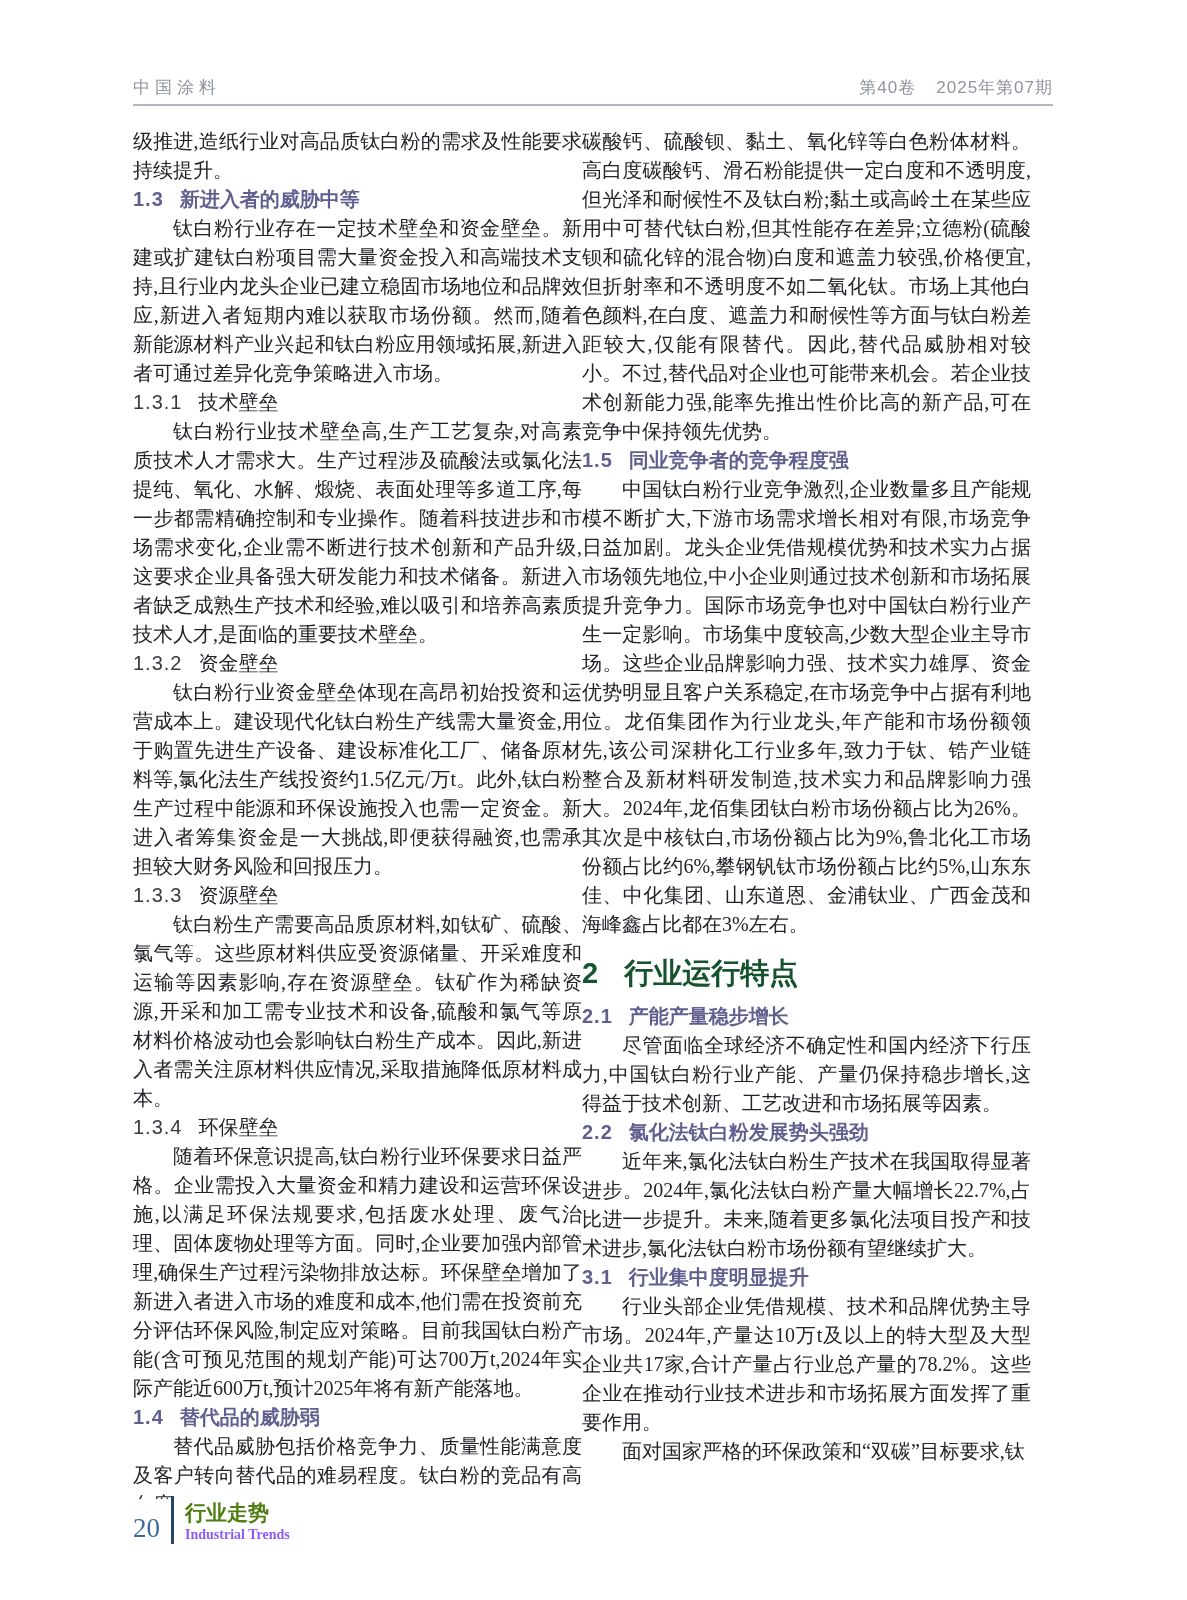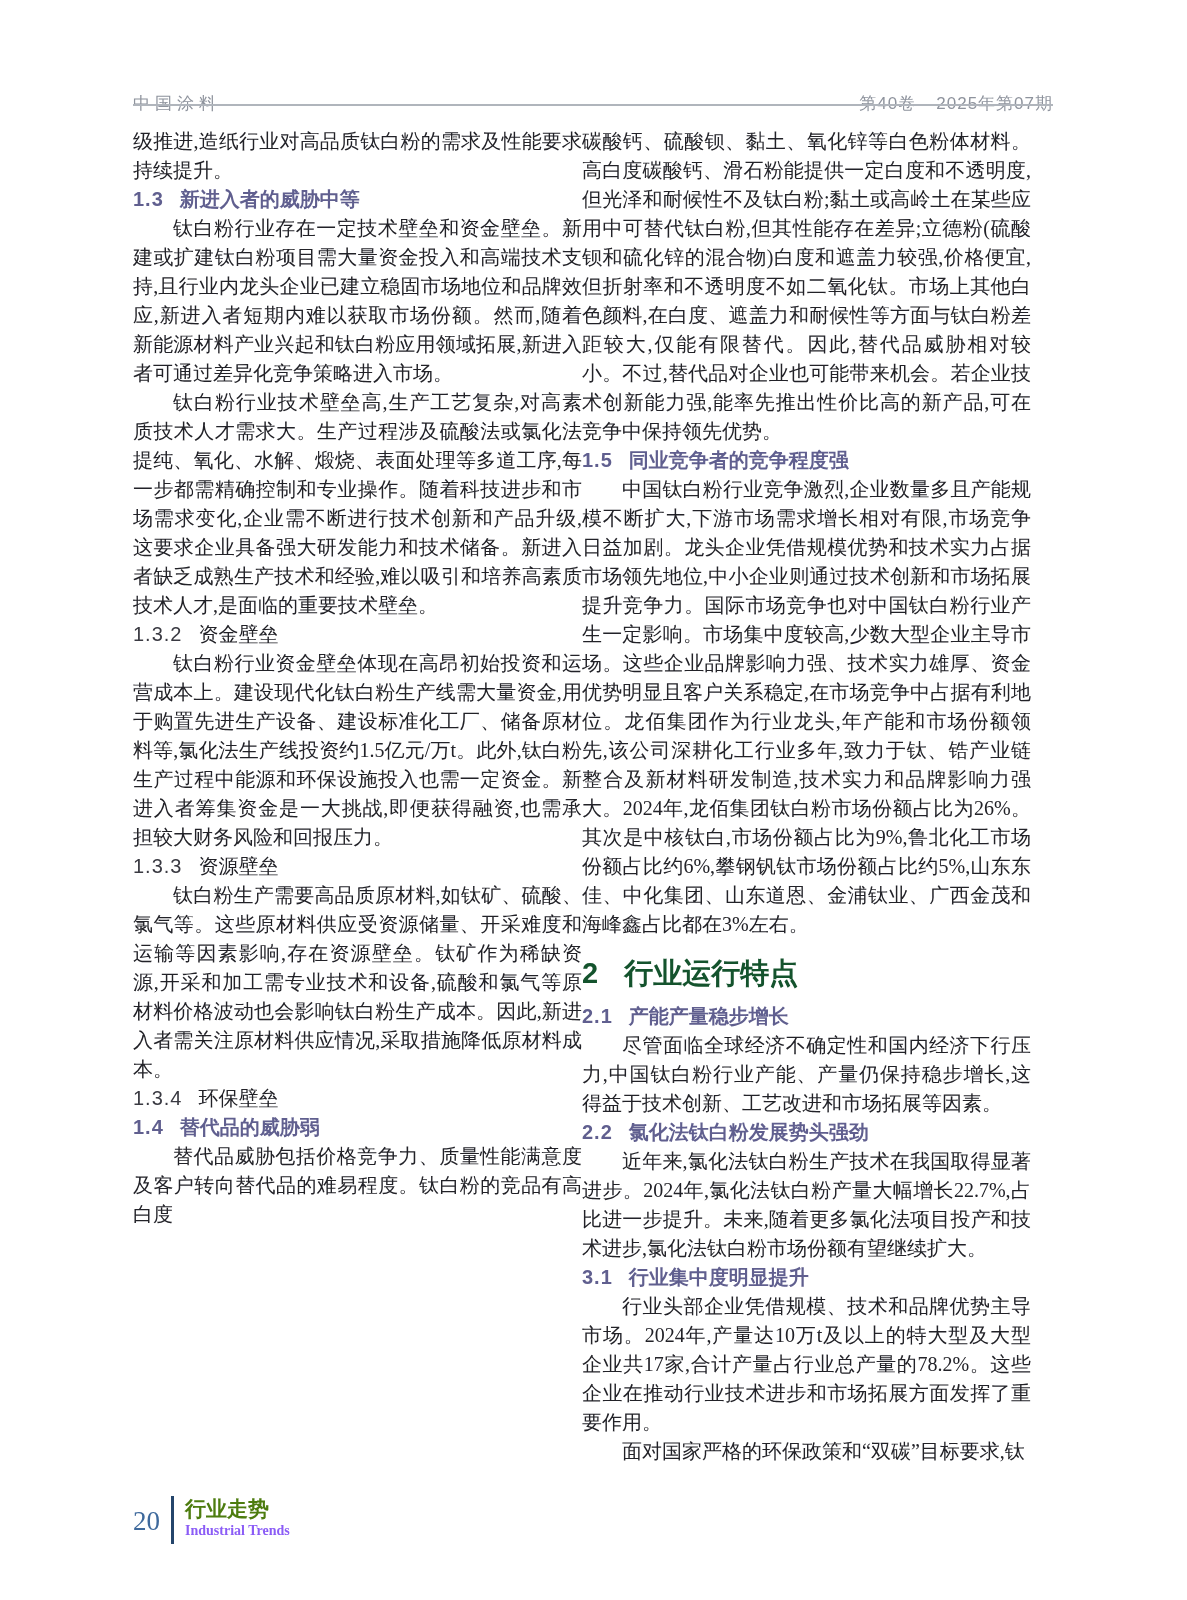--- a/index.html
+++ b/index.html
@@ -3,42 +3,42 @@
 <meta charset="utf-8">
 <style>
   html,body{margin:0;padding:0;background:#ffffff;}
   .page{position:relative;width:1187px;height:1600px;background:#ffffff;overflow:hidden;
         font-family:"Liberation Serif","DejaVu Serif",serif;color:#222228;}
   
   .header{position:absolute;left:133px;top:76px;width:920px;display:flex;
           justify-content:space-between;align-items:flex-end;
           font-family:"Liberation Sans","DejaVu Sans",sans-serif;
           font-size:17px;color:#8e939d;}
-  .journal{letter-spacing:5px;margin-top:16px;}
+  .journal{letter-spacing:5px;}
   .issue span{letter-spacing:1px;}
   .issue .vol{margin-right:20px;}
   .rule{position:absolute;left:133px;top:104px;width:920px;border-top:2px solid #b0b5bc;}
   
   .columns{position:absolute;left:133px;top:127px;width:920px;height:1372px;
            display:flex;overflow:hidden;}
   .col{width:449px;}
   .para{margin:0;font-size:20px;line-height:29px;text-align:justify;text-justify:inter-ideograph;
         text-indent:2em;color:#222228;}
   .para.cont{text-indent:0;}
   .sec{margin:0;font-family:"Liberation Sans","DejaVu Sans",sans-serif;font-weight:bold;
        font-size:20px;line-height:29px;color:#605f8f;}
   .sec .hnum{margin-right:16px;letter-spacing:1px;}
   .sub{margin:0;font-weight:normal;font-size:20px;line-height:29px;color:#222228;}
   .sub .hnum{font-family:"Liberation Sans","DejaVu Sans",sans-serif;margin-right:16px;
              color:#3a3a42;letter-spacing:1px;}
   .big{margin:13px 0 8px 0;font-family:"Liberation Sans","DejaVu Sans",sans-serif;
        font-weight:bold;font-size:29px;line-height:42px;color:#14532d;}
   .big .hnum{margin-right:26px;}
   
-  .footer{position:absolute;left:133px;top:1496px;display:flex;align-items:flex-start;}
+  .footer{position:absolute;left:133px;top:1496px;display:flex;align-items:flex-end;}
   .pageno{font-family:"Liberation Serif","DejaVu Serif",serif;font-size:27px;color:#3e699c;
           margin-right:11px;margin-top:10px;}
   .fbar{display:inline-block;width:3px;height:48px;background:#24456b;margin-right:11px;}
   .fstack{display:flex;flex-direction:column;justify-content:center;}
   .fcn{font-family:"Liberation Sans","DejaVu Sans",sans-serif;font-weight:bold;
        font-size:21px;color:#4d7c0f;line-height:26px;}
   .fen{font-family:"Liberation Serif","DejaVu Serif",serif;font-size:14px;color:#8b5cf6;
        line-height:18px;font-weight:bold;}
 </style>
 </head>
@@ -53,26 +53,28 @@
     </span>
   </div>
   <div class="rule"></div>
 
   <div class="columns">
 
     <div class="col">
       <p class="para cont">级推进,造纸行业对高品质钛白粉的需求及性能要求持续提升。</p>
       <h3 class="sec"><span class="hnum">1.3</span><span>新进入者的威胁中等</span></h3>
       <p class="para">钛白粉行业存在一定技术壁垒和资金壁垒。新建或扩建钛白粉项目需大量资金投入和高端技术支持,且行业内龙头企业已建立稳固市场地位和品牌效应,新进入者短期内难以获取市场份额。然而,随着新能源材料产业兴起和钛白粉应用领域拓展,新进入者可通过差异化竞争策略进入市场。</p>
+      <h4 class="sub"><span class="hnum">1.3.1</span><span>技术壁垒</span></h4>
       <p class="para">钛白粉行业技术壁垒高,生产工艺复杂,对高素质技术人才需求大。生产过程涉及硫酸法或氯化法提纯、氧化、水解、煅烧、表面处理等多道工序,每一步都需精确控制和专业操作。随着科技进步和市场需求变化,企业需不断进行技术创新和产品升级,这要求企业具备强大研发能力和技术储备。新进入者缺乏成熟生产技术和经验,难以吸引和培养高素质技术人才,是面临的重要技术壁垒。</p>
       <h4 class="sub"><span class="hnum">1.3.2</span><span>资金壁垒</span></h4>
       <p class="para">钛白粉行业资金壁垒体现在高昂初始投资和运营成本上。建设现代化钛白粉生产线需大量资金,用于购置先进生产设备、建设标准化工厂、储备原材料等,氯化法生产线投资约1.5亿元/万t。此外,钛白粉生产过程中能源和环保设施投入也需一定资金。新进入者筹集资金是一大挑战,即便获得融资,也需承担较大财务风险和回报压力。</p>
       <h4 class="sub"><span class="hnum">1.3.3</span><span>资源壁垒</span></h4>
       <p class="para">钛白粉生产需要高品质原材料,如钛矿、硫酸、氯气等。这些原材料供应受资源储量、开采难度和运输等因素影响,存在资源壁垒。钛矿作为稀缺资源,开采和加工需专业技术和设备,硫酸和氯气等原材料价格波动也会影响钛白粉生产成本。因此,新进入者需关注原材料供应情况,采取措施降低原材料成本。</p>
       <h4 class="sub"><span class="hnum">1.3.4</span><span>环保壁垒</span></h4>
+      <p class="para">随着环保意识提高,钛白粉行业环保要求日益严格。企业需投入大量资金和精力建设和运营环保设施,以满足环保法规要求,包括废水处理、废气治理、固体废物处理等方面。同时,企业要加强内部管理,确保生产过程污染物排放达标。环保壁垒增加了新进入者进入市场的难度和成本,他们需在投资前充分评估环保风险,制定应对策略。目前我国钛白粉产能(含可预见范围的规划产能)可达700万t,2024年实际产能近600万t,预计2025年将有新产能落地。</p>
       <h3 class="sec"><span class="hnum">1.4</span><span>替代品的威胁弱</span></h3>
       <p class="para">替代品威胁包括价格竞争力、质量性能满意度及客户转向替代品的难易程度。钛白粉的竞品有高白度</p>
     </div>
 
     <div class="col">
       <p class="para cont">碳酸钙、硫酸钡、黏土、氧化锌等白色粉体材料。高白度碳酸钙、滑石粉能提供一定白度和不透明度,但光泽和耐候性不及钛白粉;黏土或高岭土在某些应用中可替代钛白粉,但其性能存在差异;立德粉(硫酸钡和硫化锌的混合物)白度和遮盖力较强,价格便宜,但折射率和不透明度不如二氧化钛。市场上其他白色颜料,在白度、遮盖力和耐候性等方面与钛白粉差距较大,仅能有限替代。因此,替代品威胁相对较小。不过,替代品对企业也可能带来机会。若企业技术创新能力强,能率先推出性价比高的新产品,可在竞争中保持领先优势。</p>
       <h3 class="sec"><span class="hnum">1.5</span><span>同业竞争者的竞争程度强</span></h3>
       <p class="para">中国钛白粉行业竞争激烈,企业数量多且产能规模不断扩大,下游市场需求增长相对有限,市场竞争日益加剧。龙头企业凭借规模优势和技术实力占据市场领先地位,中小企业则通过技术创新和市场拓展提升竞争力。国际市场竞争也对中国钛白粉行业产生一定影响。市场集中度较高,少数大型企业主导市场。这些企业品牌影响力强、技术实力雄厚、资金优势明显且客户关系稳定,在市场竞争中占据有利地位。龙佰集团作为行业龙头,年产能和市场份额领先,该公司深耕化工行业多年,致力于钛、锆产业链整合及新材料研发制造,技术实力和品牌影响力强大。2024年,龙佰集团钛白粉市场份额占比为26%。其次是中核钛白,市场份额占比为9%,鲁北化工市场份额占比约6%,攀钢钒钛市场份额占比约5%,山东东佳、中化集团、山东道恩、金浦钛业、广西金茂和海峰鑫占比都在3%左右。</p>
       <h2 class="big"><span class="hnum">2</span><span>行业运行特点</span></h2>
       <h3 class="sec"><span class="hnum">2.1</span><span>产能产量稳步增长</span></h3>

